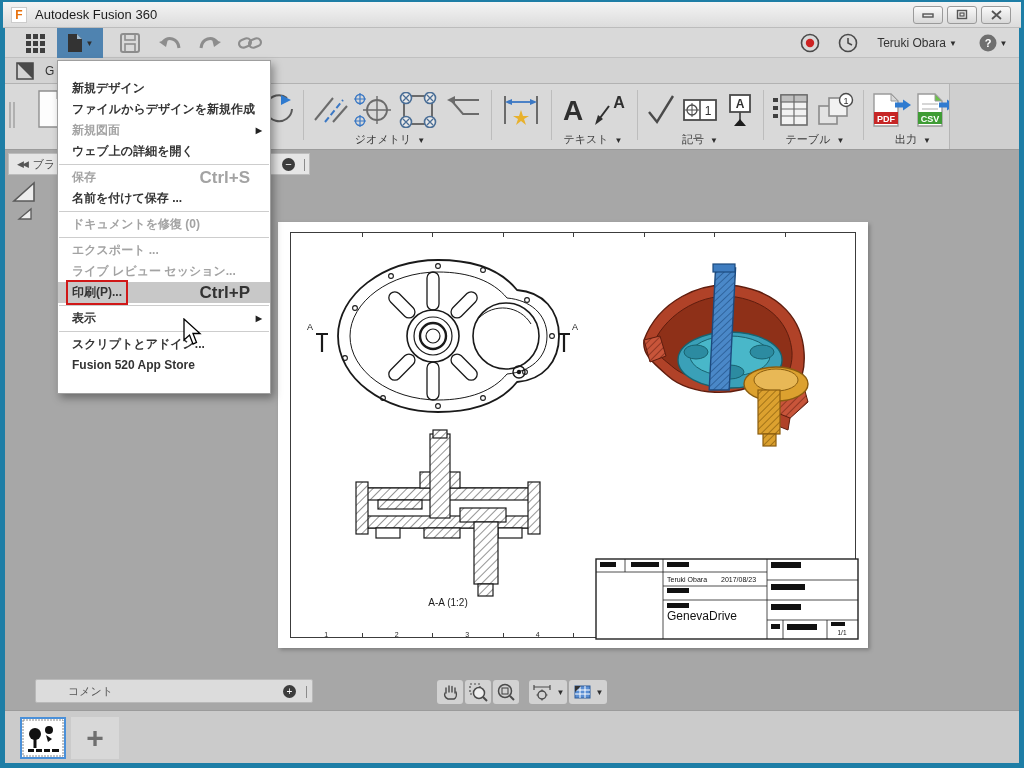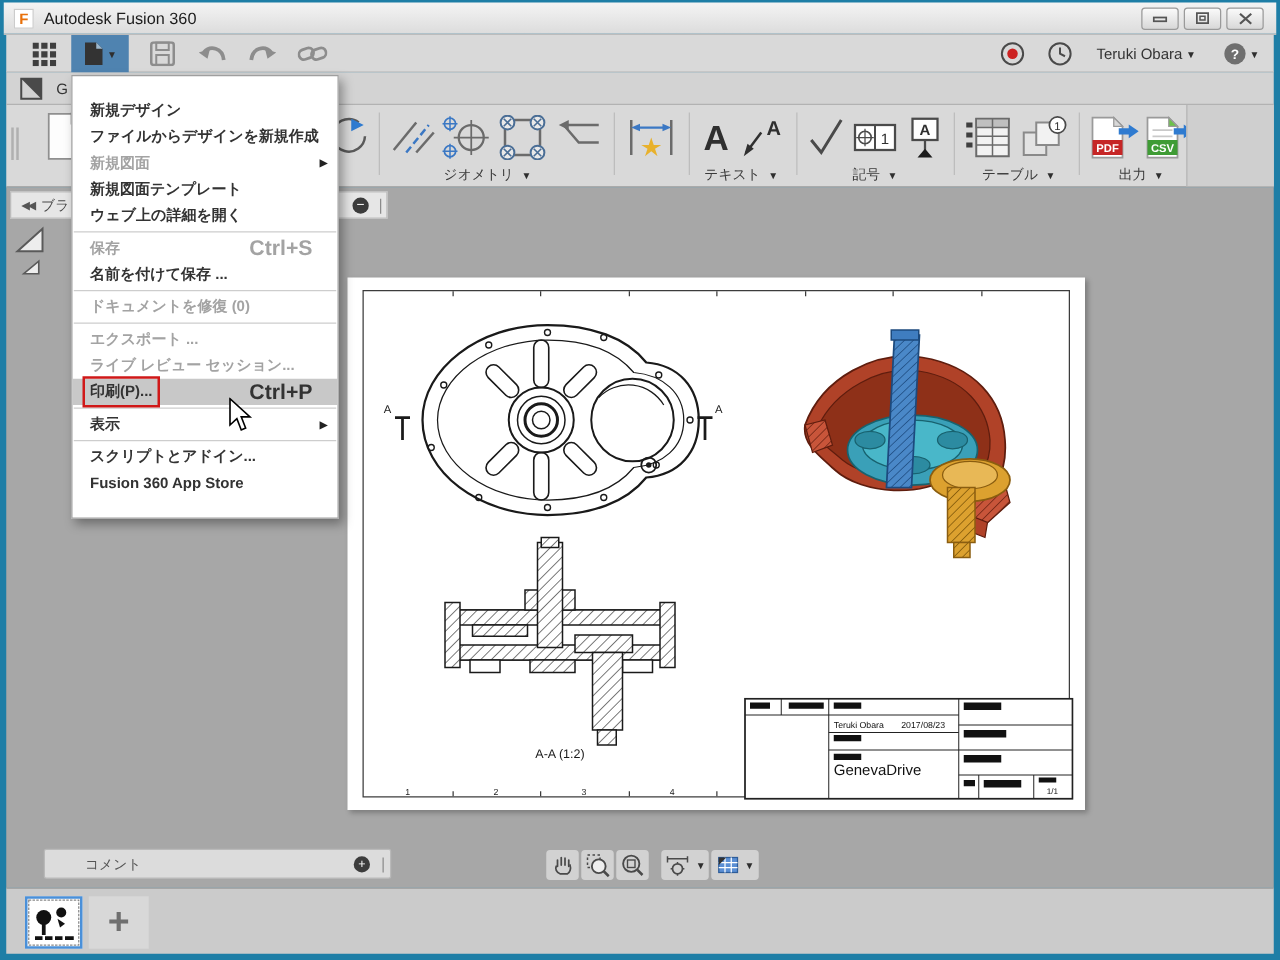--- a/index.html
+++ b/index.html
@@ -605,25 +605,20 @@
         <span class="mi-label">ファイルからデザインを新規作成</span>
         <span class="mi-shortcut"></span>
         <span class="mi-arrow"></span>
       </div>
       <div class="menu-item disabled">
         <span class="mi-label">新規図面</span>
         <span class="mi-shortcut"></span>
         <span class="mi-arrow has"></span>
       </div>
       <div class="menu-item">
-        <span class="mi-label">新規図面テンプレート</span>
-        <span class="mi-shortcut"></span>
-        <span class="mi-arrow"></span>
-      </div>
-      <div class="menu-item">
         <span class="mi-label">ウェブ上の詳細を開く</span>
         <span class="mi-shortcut"></span>
         <span class="mi-arrow"></span>
       </div>
       <div class="menu-sep"></div>
       <div class="menu-item disabled">
         <span class="mi-label">保存</span>
         <span class="mi-shortcut">Ctrl+S</span>
         <span class="mi-arrow"></span>
       </div>
@@ -660,21 +655,21 @@
         <span class="mi-shortcut"></span>
         <span class="mi-arrow has"></span>
       </div>
       <div class="menu-sep"></div>
       <div class="menu-item">
         <span class="mi-label">スクリプトとアドイン...</span>
         <span class="mi-shortcut"></span>
         <span class="mi-arrow"></span>
       </div>
       <div class="menu-item">
-        <span class="mi-label">Fusion 360 App Store</span>
+        <span class="mi-label">Fusion 520 App Store</span>
         <span class="mi-shortcut"></span>
         <span class="mi-arrow"></span>
       </div>
     </div>
 
   <svg class="cursor" width="20" height="28">
     <polygon points="1,1 1,22 6.5,17 10,26 13.5,24.4 10,15.5 17,15.5" fill="#fff" stroke="#000" stroke-width="1.3"></polygon>
   </svg>
 
 </div>

